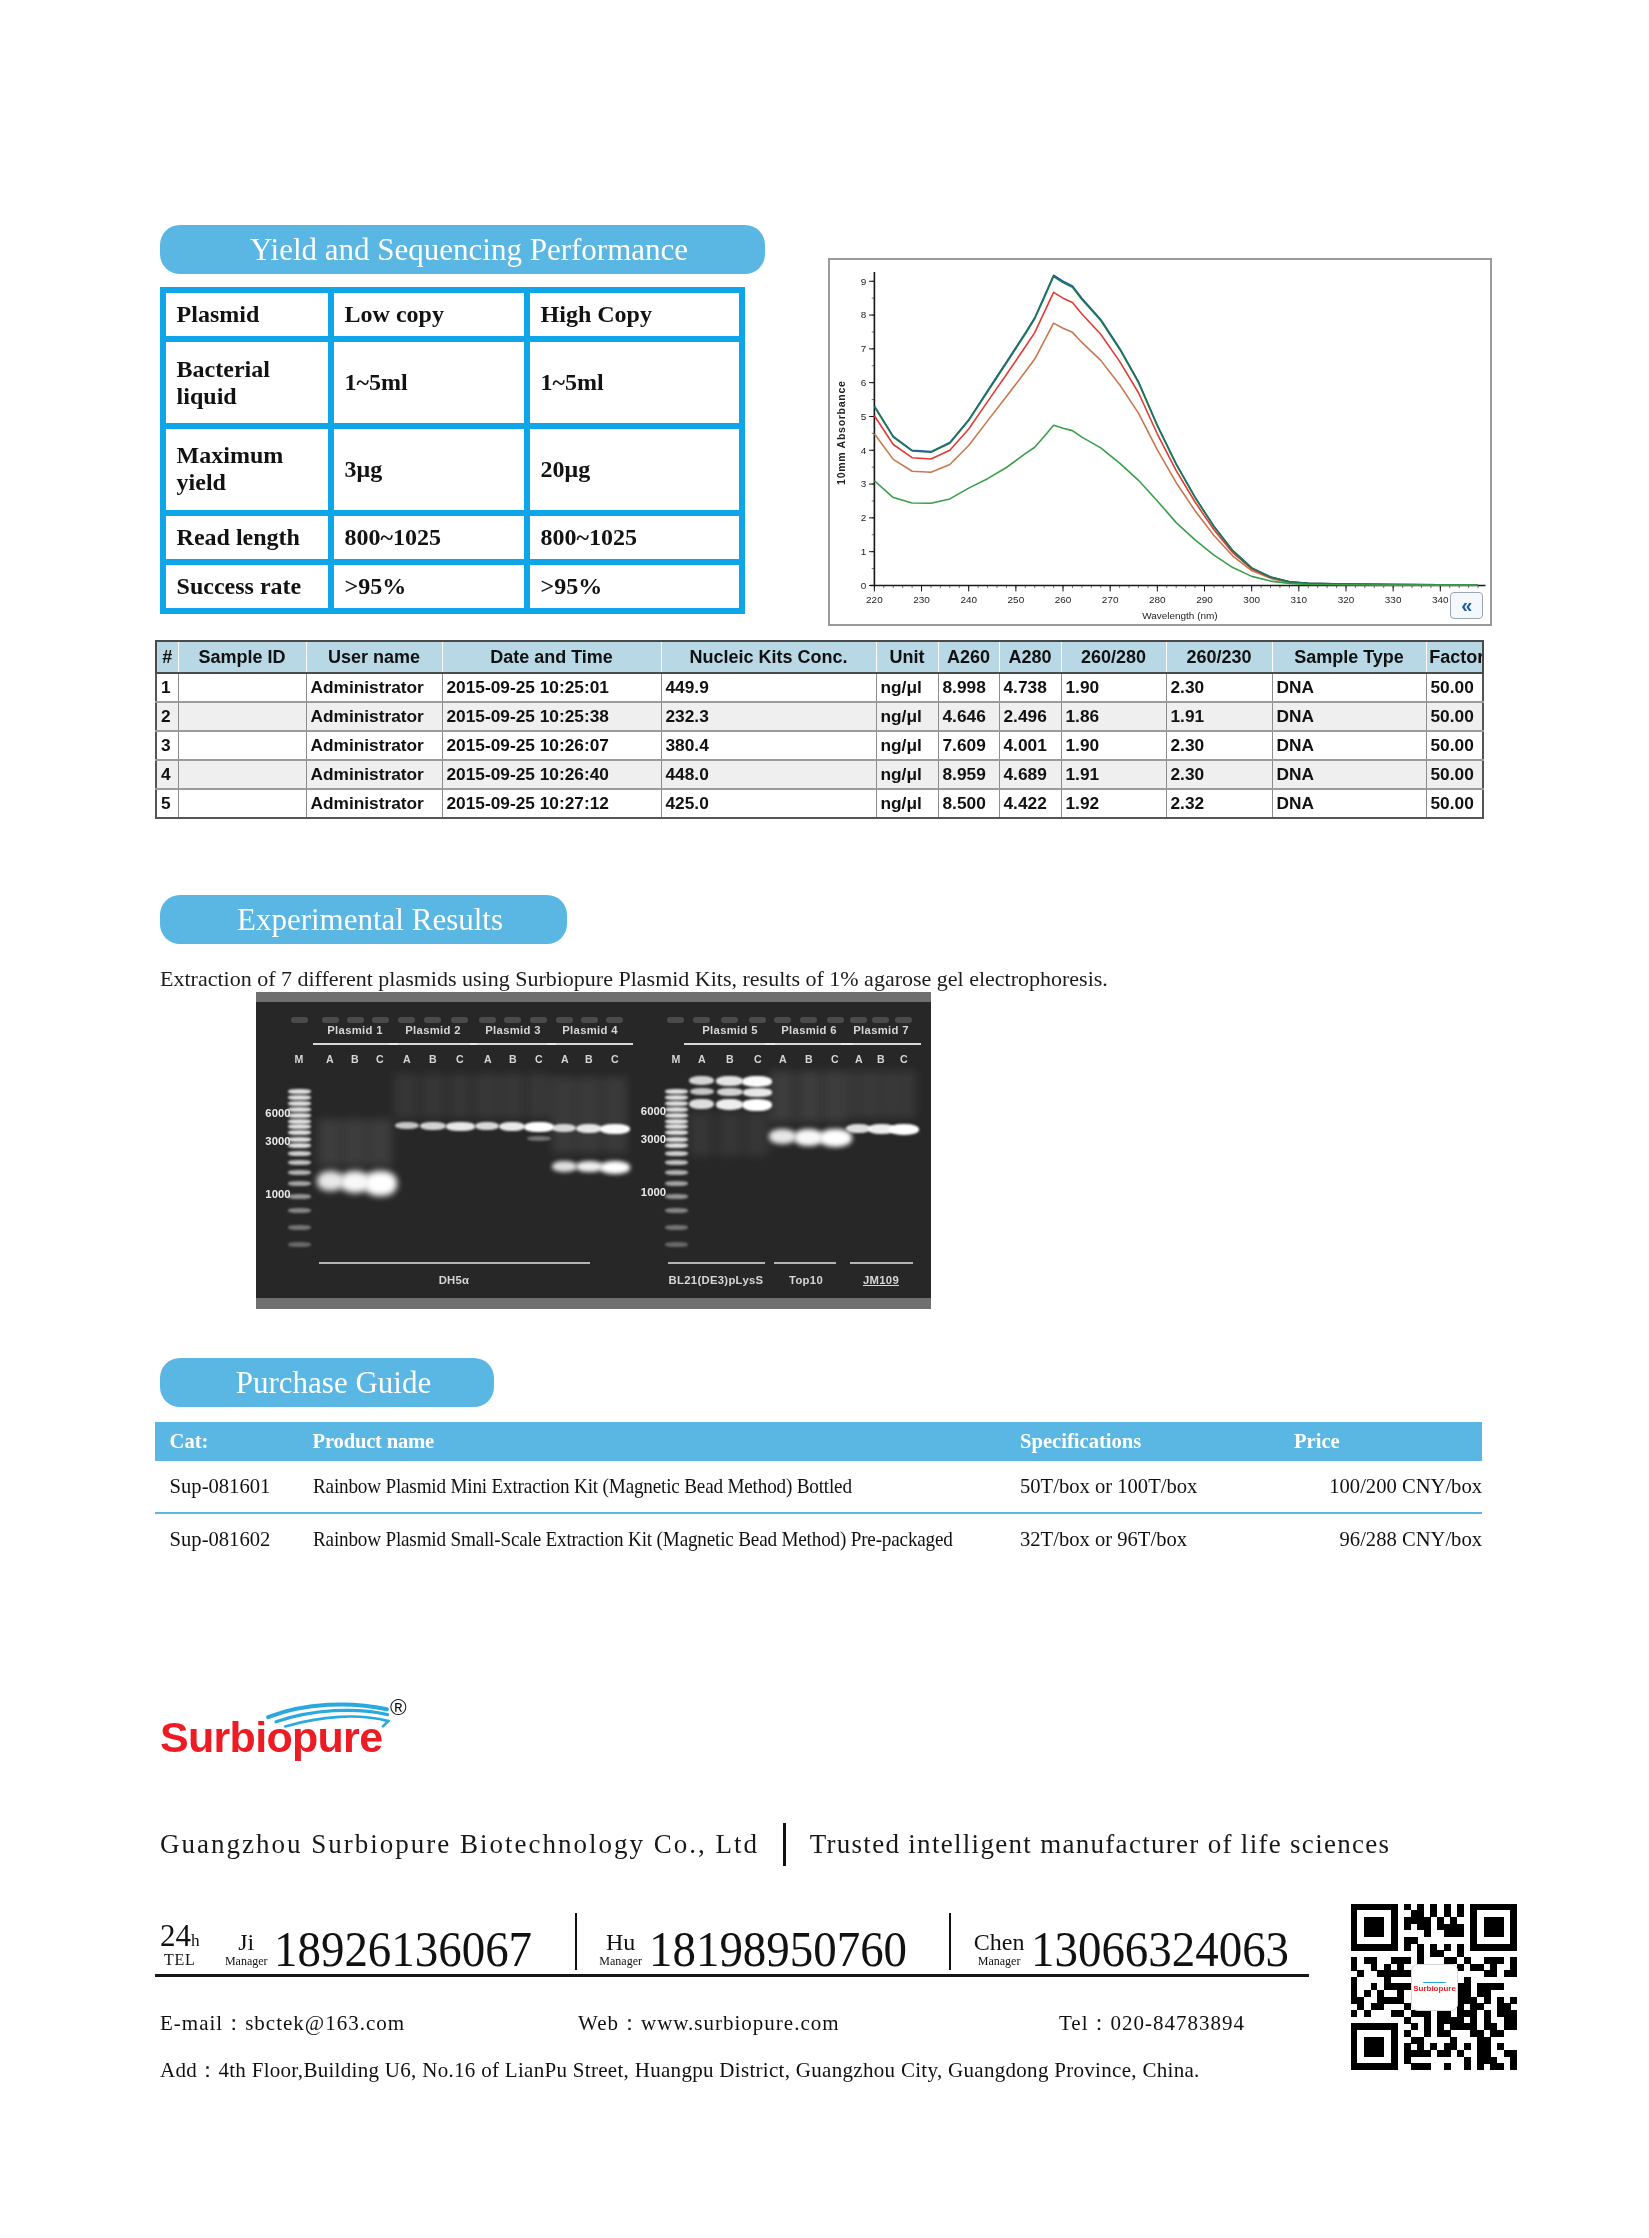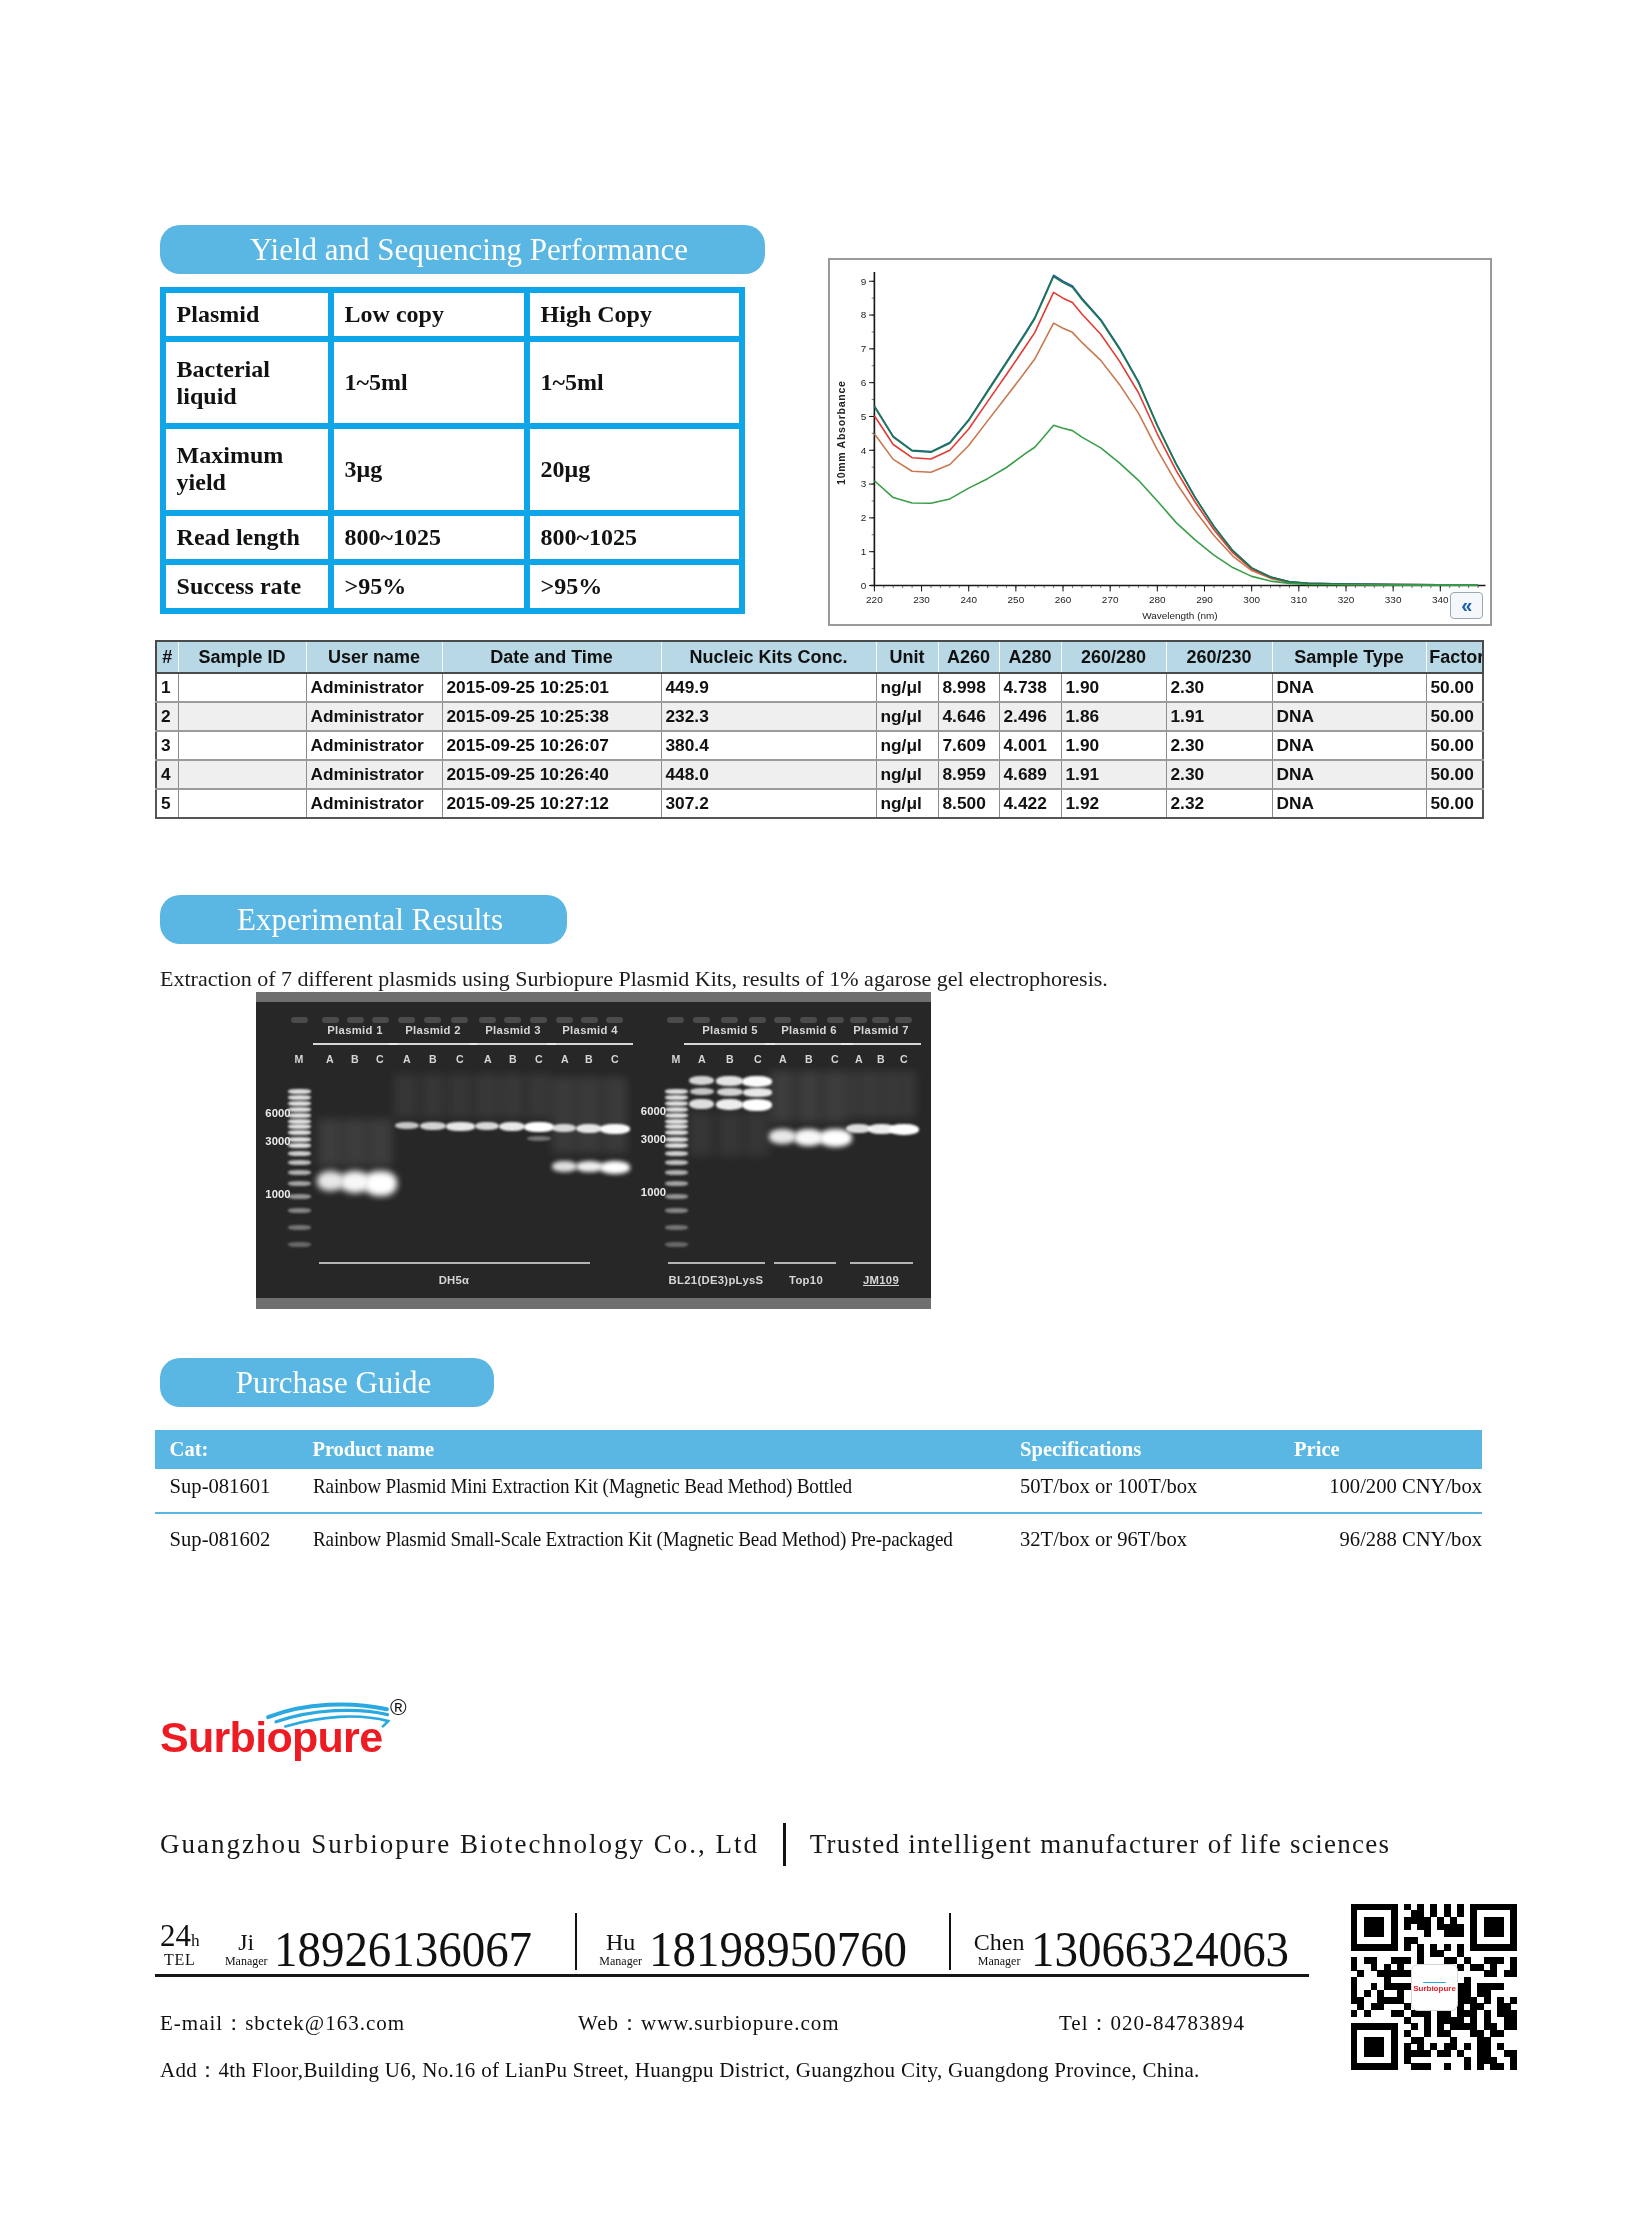--- a/index.html
+++ b/index.html
@@ -354,21 +354,21 @@
           <td>1.91</td>
           <td>2.30</td>
           <td>DNA</td>
           <td>50.00</td>
         </tr>
         <tr>
           <td>5</td>
           <td></td>
           <td>Administrator</td>
           <td>2015-09-25 10:27:12</td>
-          <td>307.2</td>
+          <td>425.0</td>
           <td>ng/μl</td>
           <td>8.500</td>
           <td>4.422</td>
           <td>1.92</td>
           <td>2.32</td>
           <td>DNA</td>
           <td>50.00</td>
         </tr>
       </tbody>
   </table>
@@ -543,21 +543,21 @@
       <div class="gel-line" style="left: 518px; top: 270px; width: 62px; opacity: 0.8;"></div>
       <div class="gel-label" style="left: 550px; top: 282px;">Top10</div>
       <div class="gel-line" style="left: 594px; top: 270px; width: 63px; opacity: 0.8;"></div>
       <div class="gel-label" style="left: 625px; top: 282px; text-decoration: underline;">JM109</div>
     </div>
 
   <div class="abs banner" style="left:160px;top:1358px;width:321px;height:49px;">
     <span>Purchase Guide</span>
   </div>
 
-  <div id="purchase-head" class="abs" style="left:155px;top:1422px;width:1327px;height:39px;margin-top:8px;">
+  <div id="purchase-head" class="abs" style="left:155px;top:1422px;width:1327px;height:39px;">
     <div class="pc-cat">Cat:</div>
     <div class="pc-prod">Product name</div>
     <div class="pc-spec">Specifications</div>
     <div class="pc-price">Price</div>
   </div>
   <div id="purchase-rows" class="abs" style="left:155px;top:1461px;width:1327px;">
       <div class="prow">
         <div class="pc-cat">Sup-081601</div>
         <div class="pc-prod"><span class="sq">Rainbow Plasmid Mini Extraction Kit (Magnetic Bead Method) Bottled</span></div>
         <div class="pc-spec">50T/box or 100T/box</div>

